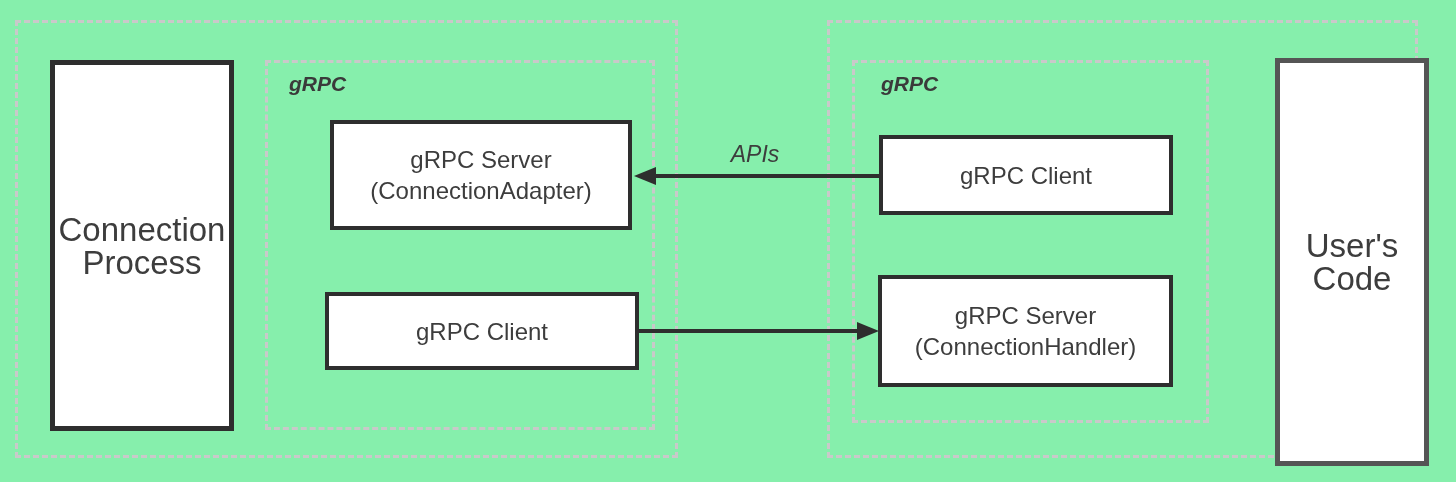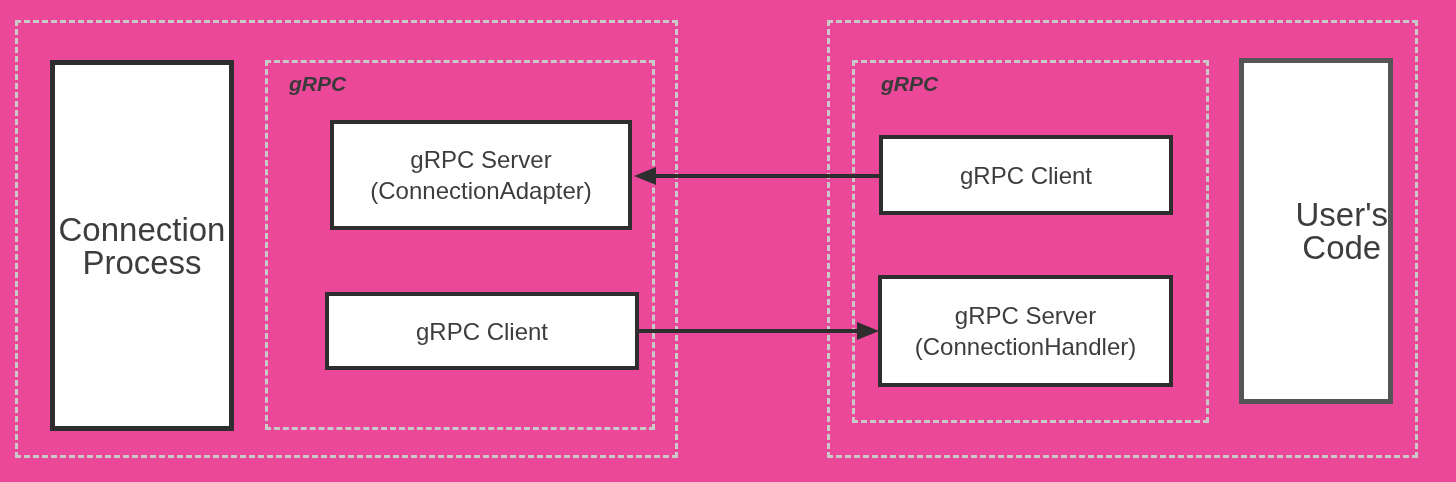--- a/index.html
+++ b/index.html
@@ -5,21 +5,21 @@
   * { margin: 0; padding: 0; box-sizing: border-box; }
   html, body { background: #ffffff; }
   body {
     font-family: "Liberation Sans", "DejaVu Sans", sans-serif;
     color: #3d3d3d;
   }
   .canvas {
     position: relative;
     width: 1456px;
     height: 482px;
-    background: #ec4899;
+    background: #86efac;
     overflow: hidden;
   }
   .dashed-box {
     position: absolute;
     border: 3px dashed #c9c9c9;
     background: transparent;
   }
   .solid-box {
     position: absolute;
     border: 4px solid #2e2e2e;
@@ -89,37 +89,38 @@
   .callbacks-line   { left: 639px; top: 329px; width: 222px; }
   .callbacks-head   { left: 857px; top: 322px; }
   .callbacks-label  { left: 655px; top: 295px; }
 
   
   .right-outer  { left: 827px;  top: 20px; width: 591px; height: 438px; }
   .right-grpc   { left: 852px;  top: 60px; width: 357px; height: 363px; }
   .right-grpc-title { left: 881px; top: 72px; }
   .right-client { left: 879px;  top: 135px; width: 294px; height: 80px; }
   .right-server { left: 878px;  top: 275px; width: 295px; height: 112px; }
-  .user-code    { left: 1239px; top: 58px;  width: 154px; height: 346px; justify-content: flex-end; }
+  .user-code    { left: 1275px; top: 58px;  width: 154px; height: 408px; }
 </style>
 </head>
 <body>
 
 <div class="canvas">
 
   <div class="dashed-box left-outer"></div>
   <div class="dashed-box left-grpc"></div>
   <div class="grpc-title left-grpc-title">gRPC</div>
 
   <div class="dashed-box right-outer"></div>
   <div class="dashed-box right-grpc"></div>
   <div class="grpc-title right-grpc-title">gRPC</div>
 
   <div class="arrow-line apis-line"></div>
   <div class="arrow-head point-left apis-head"></div>
+  <div class="arrow-label apis-label">APIs</div>
 
   <div class="arrow-line callbacks-line"></div>
   <div class="arrow-head point-right callbacks-head"></div>
 
   <div class="solid-box process-box conn-process">
     <span class="box-label">Connection
 Process</span>
   </div>
   <div class="solid-box left-server">
     <span class="box-label">gRPC Server

